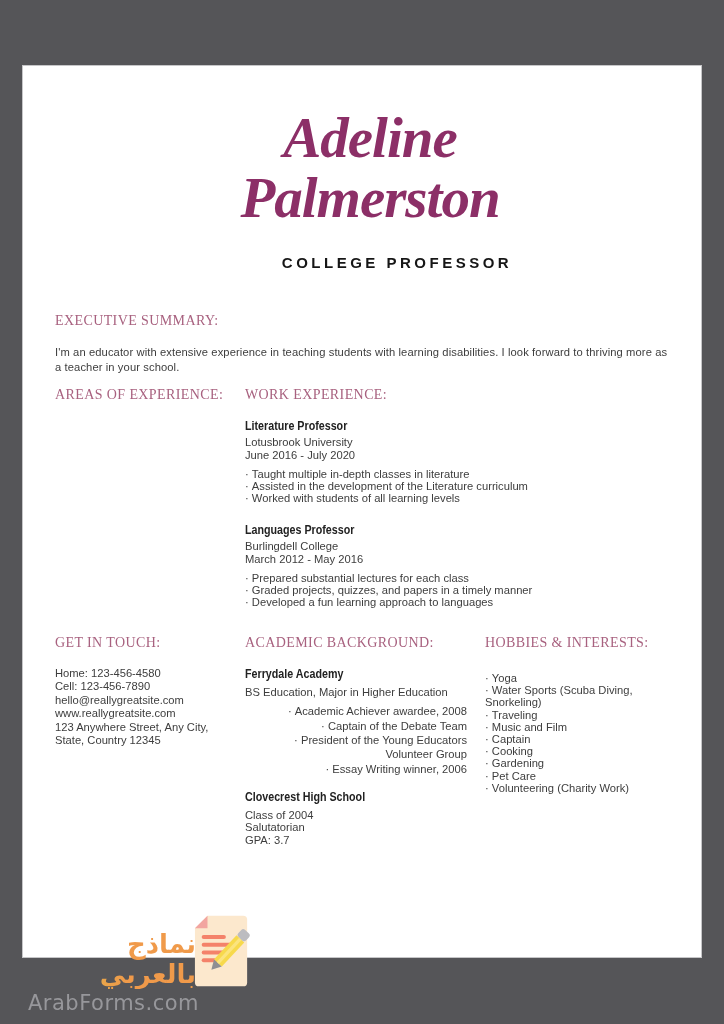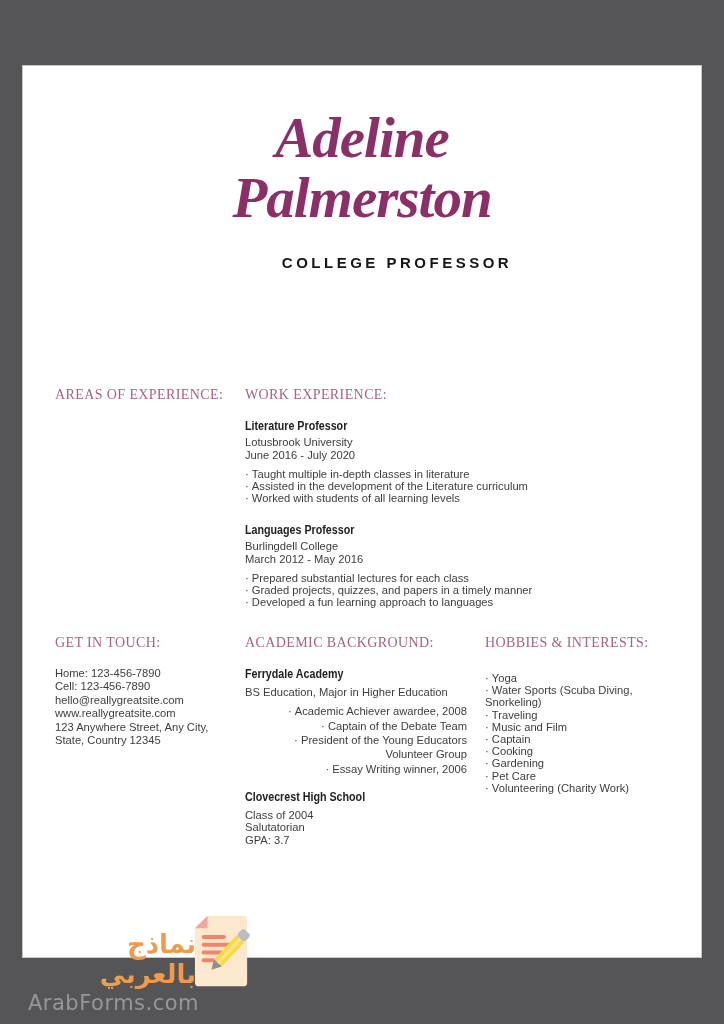--- a/index.html
+++ b/index.html
@@ -7,21 +7,21 @@
     width:724px;height:1024px;position:relative;overflow:hidden;
     background:#555558;
     font-family:"Liberation Sans",sans-serif;
   }
   .page{
     position:absolute;left:23px;top:66px;width:678px;height:891px;
     background:#ffffff;box-shadow:0 0 0 1px #c6c6c8;
   }
   
   .name{
-    position:absolute;top:42px;left:0;width:100%;text-align:center;
+    position:absolute;top:42px;left:8px;width:100%;text-align:center;
     font-family:"Liberation Serif",serif;font-style:italic;font-weight:700;
     font-size:57px;line-height:60px;color:#8c2f67;letter-spacing:-1px;
   }
   .subtitle{
     position:absolute;top:188px;left:0;width:100%;text-align:center;
     font-size:15px;font-weight:700;letter-spacing:3.5px;color:#161616;padding-left:35px;
   }
   
   .section{position:absolute;font-size:11.2px;color:#3d3d3d;}
   .sec-heading{
@@ -77,20 +77,24 @@
 <body>
 
 <div class="page">
 
   <div class="name">
     <div>Adeline</div>
     <div>Palmerston</div>
   </div>
   <div class="subtitle">COLLEGE PROFESSOR</div>
 
+  <div class="section" id="sec-exec">
+    <div class="sec-heading">EXECUTIVE SUMMARY:</div>
+    <div class="exec-text">I'm an educator with extensive experience in teaching students with learning disabilities. I look forward to thriving more as a teacher in your school.</div>
+  </div>
 
   <div class="section" id="sec-areas">
     <div class="sec-heading">AREAS OF EXPERIENCE:</div>
   </div>
 
   <div class="section" id="sec-work">
     <div class="sec-heading">WORK EXPERIENCE:</div>
 
     <div class="job entry-first">
       <div><span class="entry-title">Literature Professor</span></div>
@@ -115,21 +119,21 @@
         <div class="li">Prepared substantial lectures for each class</div>
         <div class="li">Graded projects, quizzes, and papers in a timely manner</div>
         <div class="li">Developed a fun learning approach to languages</div>
       </div>
     </div>
   </div>
 
   <div class="section" id="sec-contact">
     <div class="sec-heading">GET IN TOUCH:</div>
     <div class="contact-lines">
-      <div>Home: 123-456-7890</div>
+      <div>Home: 123-456-4580</div>
       <div>Cell: 123-456-7890</div>
       <div>hello@reallygreatsite.com</div>
       <div>www.reallygreatsite.com</div>
       <div>123 Anywhere Street, Any City, State, Country 12345</div>
     </div>
   </div>
 
   <div class="section" id="sec-academic">
     <div class="sec-heading">ACADEMIC BACKGROUND:</div>
 

